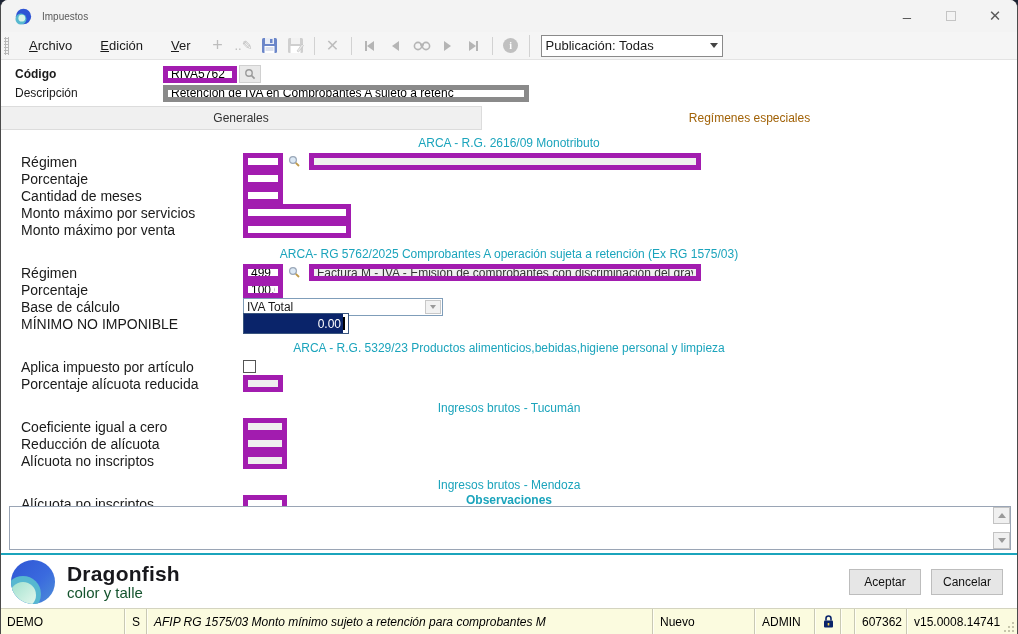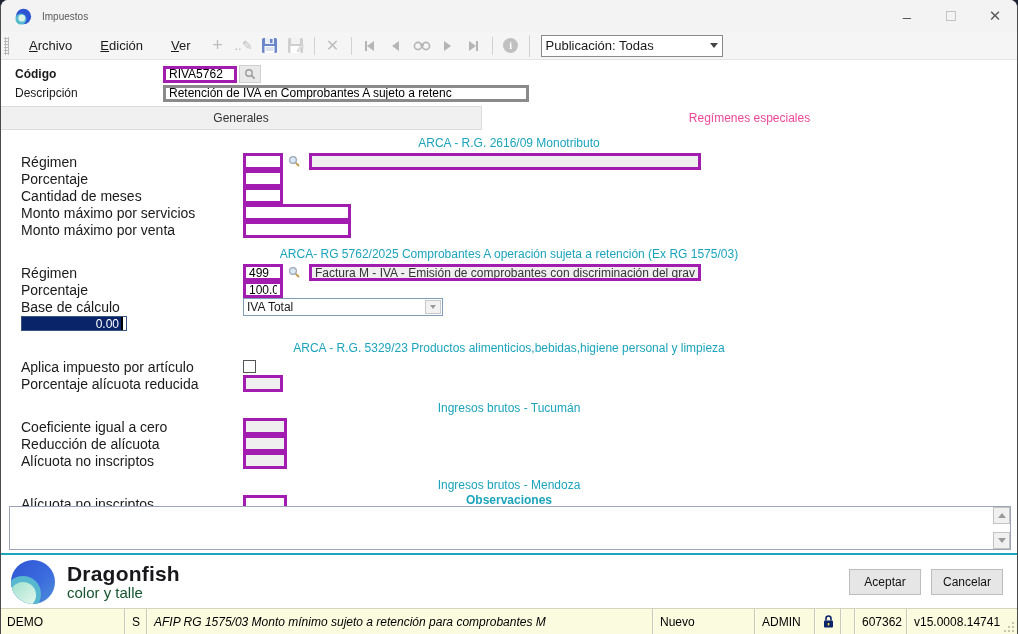--- a/index.html
+++ b/index.html
@@ -39,32 +39,32 @@
                align-items:center; padding:0 4px; margin-left:6px; font-size:13px; }
   .pub-combo .txt { flex:1; }
   .combo-arrow { width:0; height:0; border-left:4px solid transparent; border-right:4px solid transparent;
                  border-top:5px solid #444; }
 
   
   .head-fields { height:46px; background:#fff; padding:5px 0 0 14px; flex:0 0 auto; }
   .hf-row { display:flex; align-items:center; height:18px; margin-bottom:1px; }
   .hf-label { width:148px; font-size:12px; }
   .hf-label.bold { font-weight:bold; }
-  .xp-input { height:17px; border:3px solid #a21caf; background:#fff; font-family:"Liberation Sans",sans-serif;
+  .xp-input { height:17px; border:5px solid #a21caf; background:#fff; font-family:"Liberation Sans",sans-serif;
               font-size:12px; padding:0 3px; color:#000; }
   .codigo-input { width:74px; }
   .lookup-btn { width:22px; height:18px; background:#e9e9e9; border:1px solid #d0d0d0; margin-left:2px;
                 display:flex; align-items:center; justify-content:center; }
   .desc-input { width:366px; }
 
   
   .tabbar { height:24px; display:flex; flex:0 0 auto; background:#fff; }
   .tab { display:flex; align-items:center; justify-content:center; font-size:12px; cursor:default; }
   .tab.inactive { width:481px; background:#f0f0f0; border:1px solid #dcdcdc; border-left:none; color:#333; }
-  .tab.active { flex:1; background:#fff; border-bottom:none; color:#ec4899; }
+  .tab.active { flex:1; background:#fff; border-bottom:none; color:#a16207; }
 
   
   .content { flex:1; background:#fff; padding:3px 8px 0 8px; position:relative; }
   .sec-head { display:flex; align-items:center; height:15px; margin:3px 0 2px 0;flex-direction:column; }
   .sec-title { color:#1ba4bc; font-size:12px; white-space:nowrap; }
   .sec-line { height:1px; background:#1ba4bc; flex:0 0 auto; margin-left:8px; }
   .sec-line.std { width:0; flex:1; max-width:684px; }
   .sec-line.full { flex:1; }
   .frow { display:flex; align-items:center; height:17px; margin:0 0 0 12px; }
   .frow + .frow { margin-top:0px; }
@@ -75,21 +75,21 @@
   .inp-long { width:392px; margin-left:6px; }
   .disabled { background:#efefef; color:#333; }
   .lookup-ico { width:18px; height:16px; display:flex; align-items:center; justify-content:center; margin-left:2px; }
   .combo { width:200px; height:18px; border:1px solid #7f9db9; background:#fff; display:flex; align-items:center;
            padding:1px; font-size:12px; }
   .combo .ctxt { flex:1; padding-left:2px; }
   .combo-btn { width:16px; height:14px; background:#f2f2f2; border:1px solid #c8c8c8; display:flex;
                align-items:center; justify-content:center; }
   .combo-btn .arr { width:0; height:0; border-left:3px solid transparent; border-right:3px solid transparent;
                     border-top:4px solid #9a9a9a; }
-  .minimo { width:106px; height:15px; border:1px solid #39557e; background:#fff; display:flex; align-items:center; }
+  .minimo { width:106px; height:21px; border:1px solid #39557e; background:#fff; display:flex; align-items:center; }
   .minimo .sel { flex:1; height:100%; background:#0a246a; color:#fff; display:flex; align-items:center;
                  justify-content:flex-end; padding-right:2px; font-size:12px; }
   .minimo .caret { width:2px; height:13px; background:#000; margin-left:0px; }
   .minimo .pad { width:3px; }
   .checkbox { width:13px; height:13px; border:1px solid #555; background:#fff; }
 
   .obs-box { width:1002px; height:44px; border:1px solid #9aa5b5; margin:2px 0 0 0; display:flex; }
   .obs-text { flex:1; background:#fff; }
   .obs-scroll { width:17px; display:flex; flex-direction:column; justify-content:space-between; background:#fff; }
   .sbtn { width:17px; height:17px; background:#f0f0f0; border:1px solid #c3c3c3; display:flex;
@@ -300,20 +300,21 @@
     <div class="frow">
       <span class="flabel">Base de cálculo</span>
       <div class="combo">
         <span class="ctxt">IVA Total</span>
         <span class="combo-btn">
             <span class="arr"></span>
           </span>
       </div>
     </div>
     <div class="frow">
+      <span class="flabel">MÍNIMO NO IMPONIBLE</span>
       <div class="minimo">
         <span class="sel">0.00</span>
         <span class="caret"></span>
         <span class="pad"></span>
       </div>
     </div>
 
     <div class="sec-head" style="margin-top:9px;">
       <span class="sec-title">ARCA - R.G. 5329/23 Productos alimenticios,bebidas,higiene personal y limpieza</span>
         <div class="sec-line std"></div>

